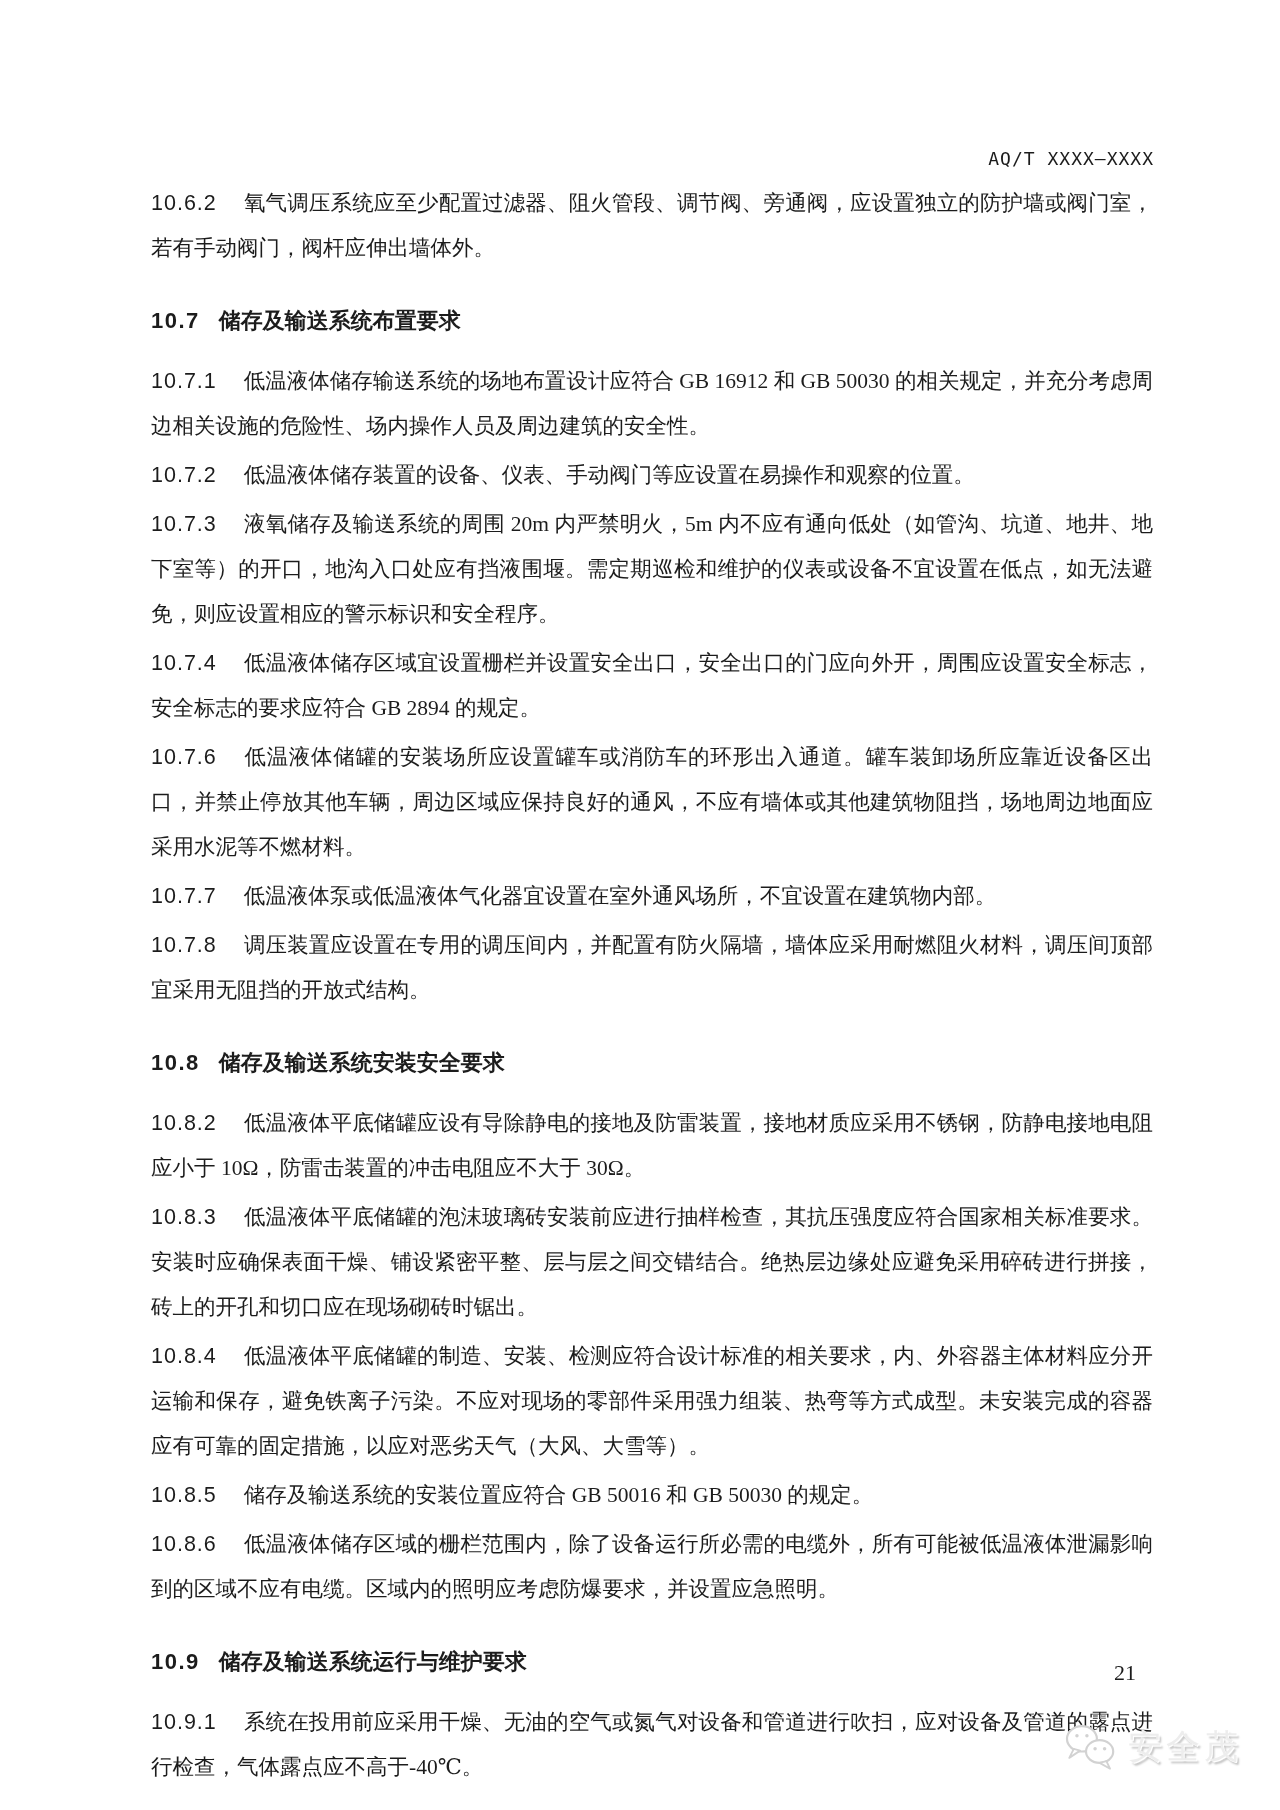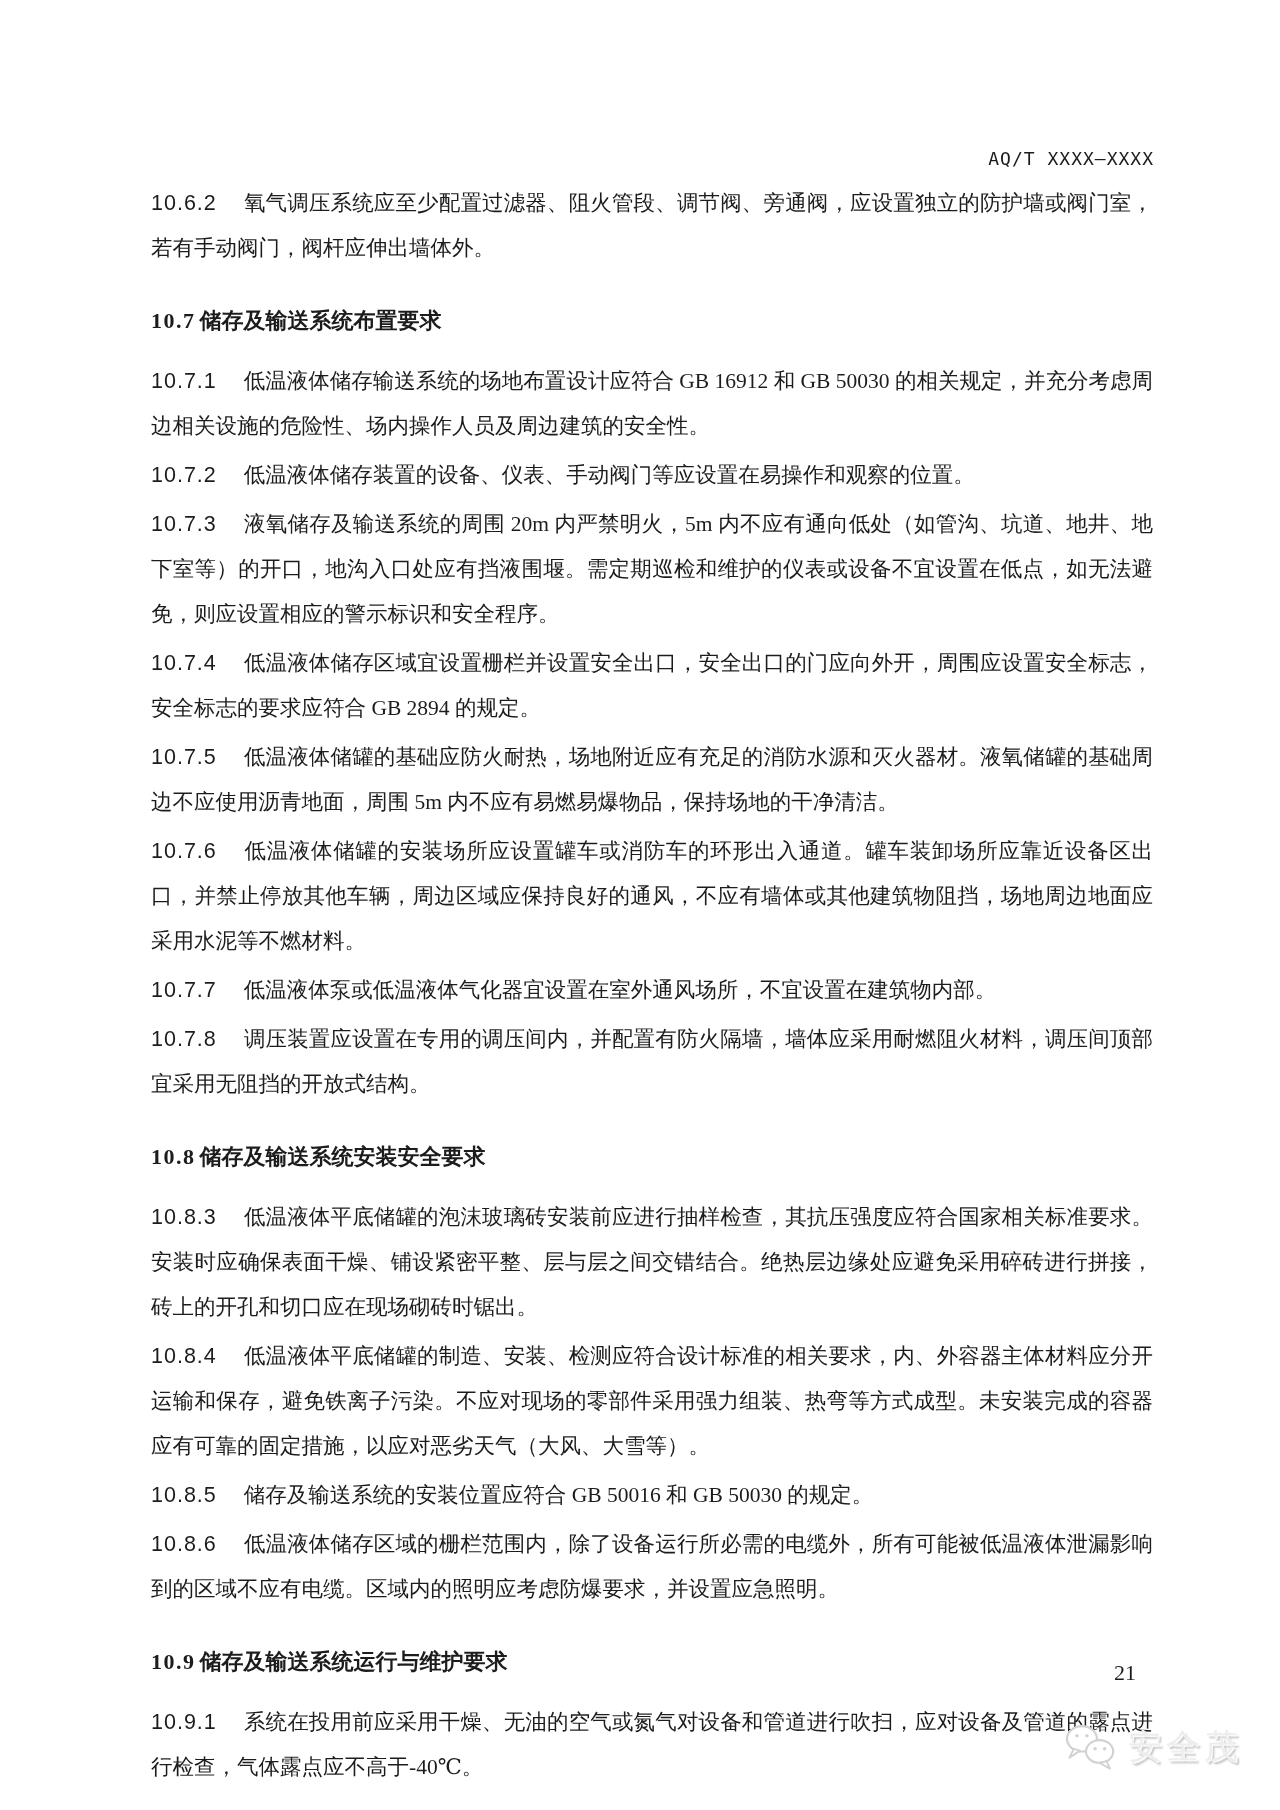--- a/index.html
+++ b/index.html
@@ -43,23 +43,22 @@
     font-weight: bold;
     font-size: 22px;
   }
   .num {
     font-family: "Liberation Sans", "DejaVu Sans", sans-serif;
     letter-spacing: 1px;
     margin-right: 27px;
     white-space: nowrap;
   }
   .heading .num {
-    margin-right: 4px;
+    margin-right: 19px;
     letter-spacing: 1.5px;
-    font-family: Liberation Serif, serif;
   }
   .page-number {
     position: absolute;
     top: 1660px;
     right: 144px;
     font-size: 22px;
     font-family: "Liberation Serif", "DejaVu Serif", serif;
     color: #1c1c1c;
   }
   .watermark {
@@ -90,25 +89,25 @@
 
   <div class="doc-header">AQ/T XXXX—XXXX</div>
 
   <div class="content" id="content">
       <div class="para"><span class="num">10.6.2</span><span class="txt">氧气调压系统应至少配置过滤器、阻火管段、调节阀、旁通阀，应设置独立的防护墙或阀门室，若有手动阀门，阀杆应伸出墙体外。</span></div>
       <div class="heading"><span class="num">10.7</span><span class="txt">储存及输送系统布置要求</span></div>
       <div class="para"><span class="num">10.7.1</span><span class="txt">低温液体储存输送系统的场地布置设计应符合 GB 16912 和 GB 50030 的相关规定，并充分考虑周边相关设施的危险性、场内操作人员及周边建筑的安全性。</span></div>
       <div class="para"><span class="num">10.7.2</span><span class="txt">低温液体储存装置的设备、仪表、手动阀门等应设置在易操作和观察的位置。</span></div>
       <div class="para"><span class="num">10.7.3</span><span class="txt">液氧储存及输送系统的周围 20m 内严禁明火，5m 内不应有通向低处（如管沟、坑道、地井、地下室等）的开口，地沟入口处应有挡液围堰。需定期巡检和维护的仪表或设备不宜设置在低点，如无法避免，则应设置相应的警示标识和安全程序。</span></div>
       <div class="para"><span class="num">10.7.4</span><span class="txt">低温液体储存区域宜设置栅栏并设置安全出口，安全出口的门应向外开，周围应设置安全标志，安全标志的要求应符合 GB 2894 的规定。</span></div>
-      <div class="para"><span class="num">10.7.5</span><span class="txt">低温液体储罐的基础应防火耐热，场地附近应有充足的消防水源和灭火器材。液氧储罐的基础周边不应使用沥青地面，周围 5m 内不应有易燃易爆物品，保持场地的干净清洁。</span></div>
       <div class="para"><span class="num">10.7.6</span><span class="txt">低温液体储罐的安装场所应设置罐车或消防车的环形出入通道。罐车装卸场所应靠近设备区出口，并禁止停放其他车辆，周边区域应保持良好的通风，不应有墙体或其他建筑物阻挡，场地周边地面应采用水泥等不燃材料。</span></div>
       <div class="para"><span class="num">10.7.7</span><span class="txt">低温液体泵或低温液体气化器宜设置在室外通风场所，不宜设置在建筑物内部。</span></div>
       <div class="para"><span class="num">10.7.8</span><span class="txt">调压装置应设置在专用的调压间内，并配置有防火隔墙，墙体应采用耐燃阻火材料，调压间顶部宜采用无阻挡的开放式结构。</span></div>
       <div class="heading"><span class="num">10.8</span><span class="txt">储存及输送系统安装安全要求</span></div>
+      <div class="para"><span class="num">10.8.2</span><span class="txt">低温液体平底储罐应设有导除静电的接地及防雷装置，接地材质应采用不锈钢，防静电接地电阻应小于 10Ω，防雷击装置的冲击电阻应不大于 30Ω。</span></div>
       <div class="para"><span class="num">10.8.3</span><span class="txt">低温液体平底储罐的泡沫玻璃砖安装前应进行抽样检查，其抗压强度应符合国家相关标准要求。安装时应确保表面干燥、铺设紧密平整、层与层之间交错结合。绝热层边缘处应避免采用碎砖进行拼接，砖上的开孔和切口应在现场砌砖时锯出。</span></div>
       <div class="para"><span class="num">10.8.4</span><span class="txt">低温液体平底储罐的制造、安装、检测应符合设计标准的相关要求，内、外容器主体材料应分开运输和保存，避免铁离子污染。不应对现场的零部件采用强力组装、热弯等方式成型。未安装完成的容器应有可靠的固定措施，以应对恶劣天气（大风、大雪等）。</span></div>
       <div class="para"><span class="num">10.8.5</span><span class="txt">储存及输送系统的安装位置应符合 GB 50016 和 GB 50030 的规定。</span></div>
       <div class="para"><span class="num">10.8.6</span><span class="txt">低温液体储存区域的栅栏范围内，除了设备运行所必需的电缆外，所有可能被低温液体泄漏影响到的区域不应有电缆。区域内的照明应考虑防爆要求，并设置应急照明。</span></div>
       <div class="heading"><span class="num">10.9</span><span class="txt">储存及输送系统运行与维护要求</span></div>
       <div class="para"><span class="num">10.9.1</span><span class="txt">系统在投用前应采用干燥、无油的空气或氮气对设备和管道进行吹扫，应对设备及管道的露点进行检查，气体露点应不高于-40℃。</span></div>
     </div>
 
   <div class="page-number">21</div>
 

